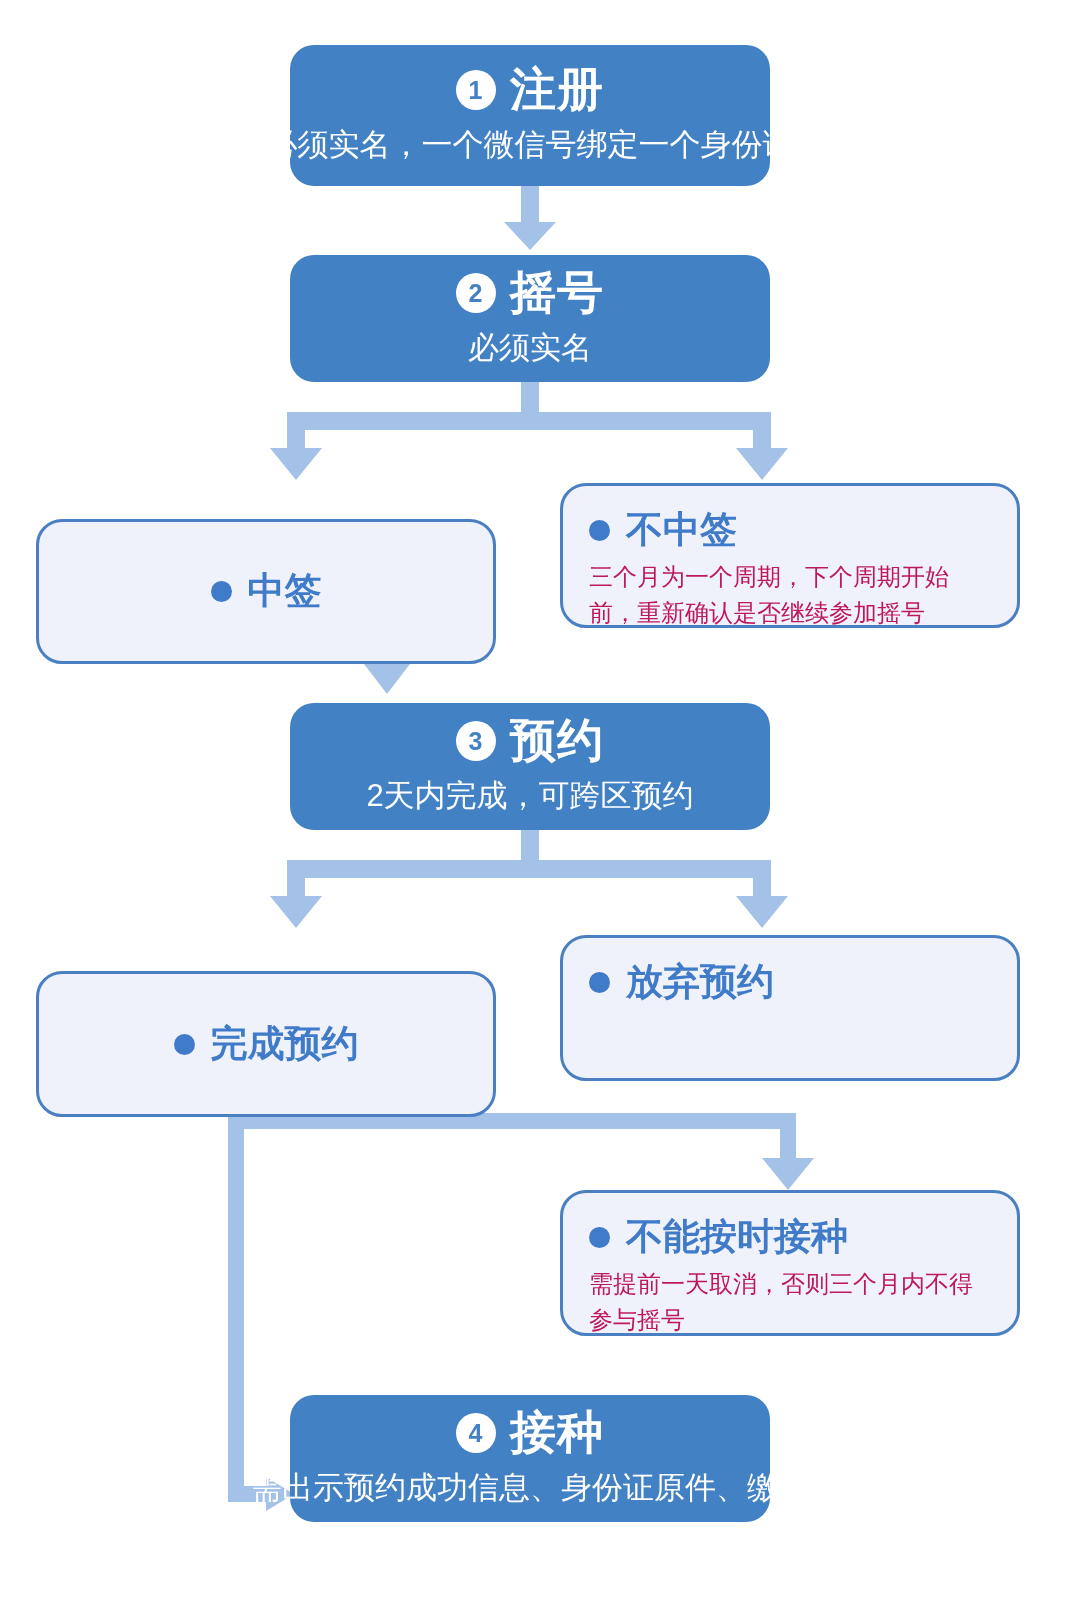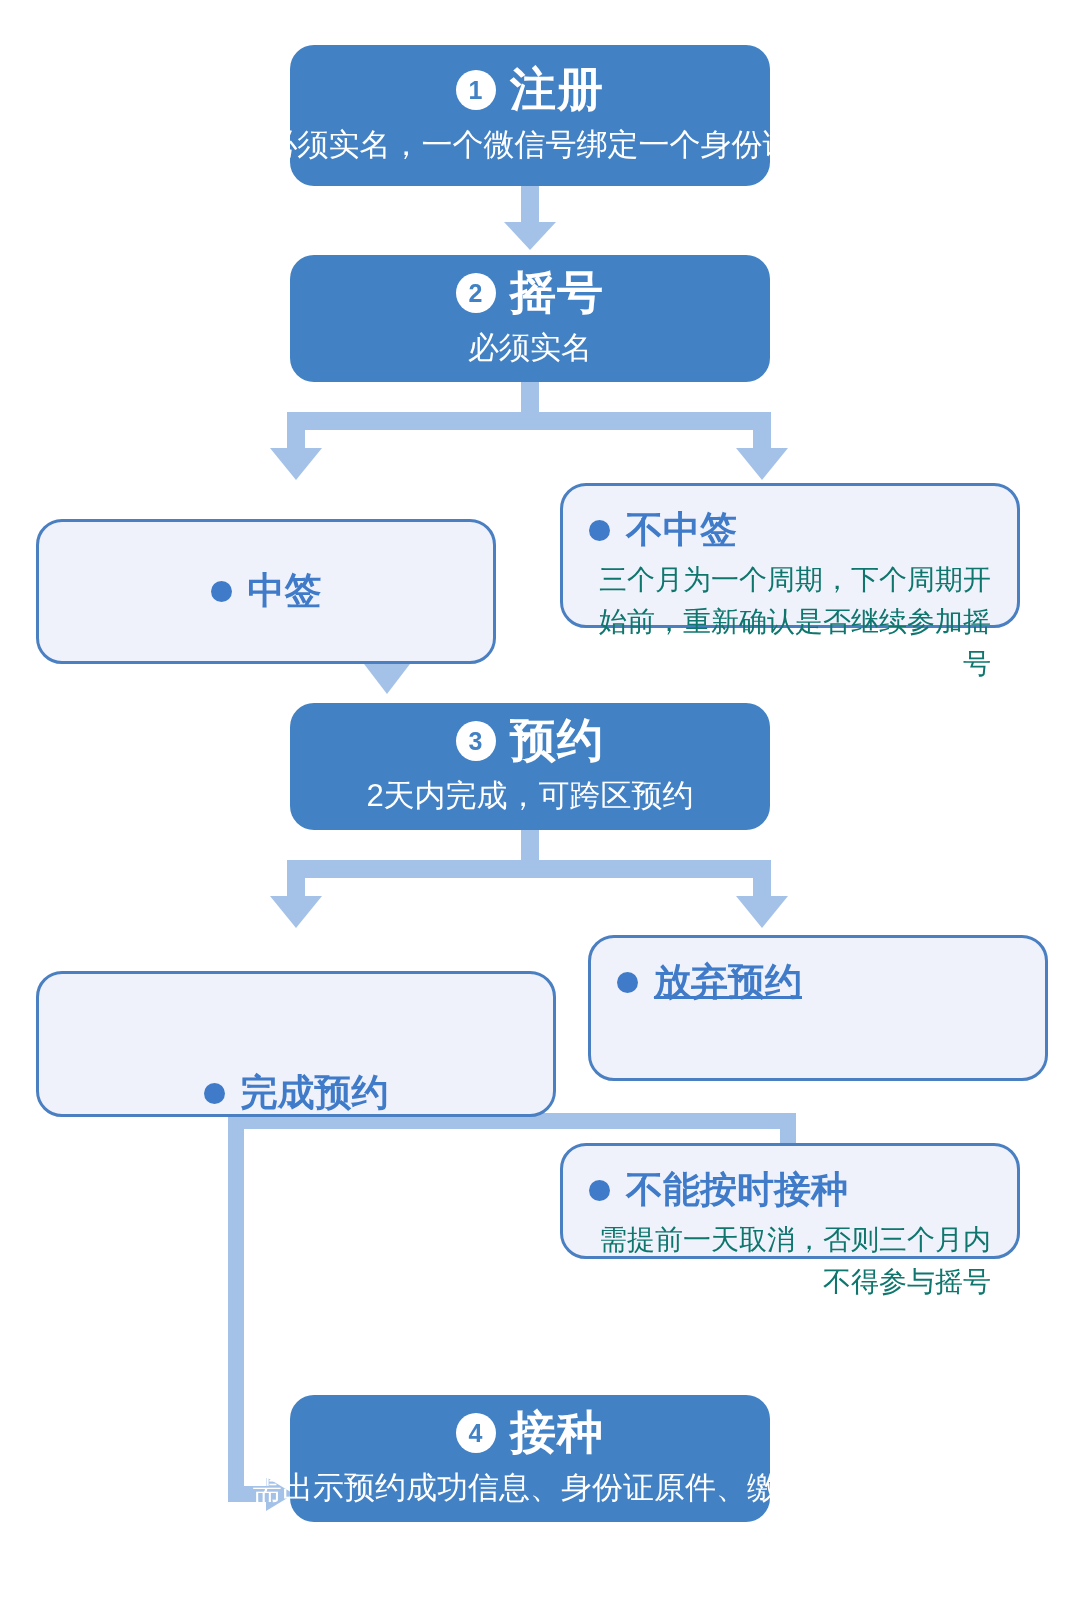--- a/index.html
+++ b/index.html
@@ -103,25 +103,24 @@
   }
   .outcome-dot {
     width: 21px;
     height: 21px;
     border-radius: 50%;
     background: #3F7BC8;
     flex: 0 0 auto;
   }
   .outcome-desc {
     margin-top: 8px;
-    font-size: 28px;
+    font-size: 24px;
     line-height: 1.5;
-    color: #0f766e;
+    color: #be185d;
     max-width: 420px;
-    text-align: right;
   }
 </style>
 </head>
 <body>
 
 <div id="flow-root">
 
   <svg id="connectors" viewBox="0 0 1080 1624" width="1080" height="1624" xmlns="http://www.w3.org/2000/svg">
     <defs></defs>
 
@@ -198,35 +197,35 @@
   </div>
 
   <div class="step-box" style="left:290px; top:703px; width:480px; height:127px;">
     <div class="step-title">
       <span class="step-badge">3</span>
       <span>预约</span>
     </div>
     <div class="step-sub">2天内完成，可跨区预约</div>
   </div>
 
-  <div class="outcome-box centered" style="left:36px; top:935px; width:520px; height:146px;align-items:flex-end;">
+  <div class="outcome-box centered" style="left:36px; top:935px; width:460px; height:146px;">
     <div class="outcome-head">
       <span class="outcome-dot"></span>
       <span>完成预约</span>
     </div>
   </div>
 
-  <div class="outcome-box left-aligned" style="left:588px; top:935px; width:460px; height:146px;text-decoration:underline;">
+  <div class="outcome-box left-aligned" style="left:560px; top:935px; width:460px; height:146px;">
     <div class="outcome-head">
       <span class="outcome-dot"></span>
       <span>放弃预约</span>
     </div>
   </div>
 
-  <div class="outcome-box left-aligned" style="left:560px; top:1143px; width:460px; height:116px;">
+  <div class="outcome-box left-aligned" style="left:560px; top:1190px; width:460px; height:146px;">
     <div class="outcome-head">
       <span class="outcome-dot"></span>
       <span>不能按时接种</span>
     </div>
     <div class="outcome-desc">需提前一天取消，否则三个月内不得参与摇号</div>
   </div>
 
   <div class="step-box" style="left:290px; top:1395px; width:480px; height:127px;">
     <div class="step-title">
       <span class="step-badge">4</span>

